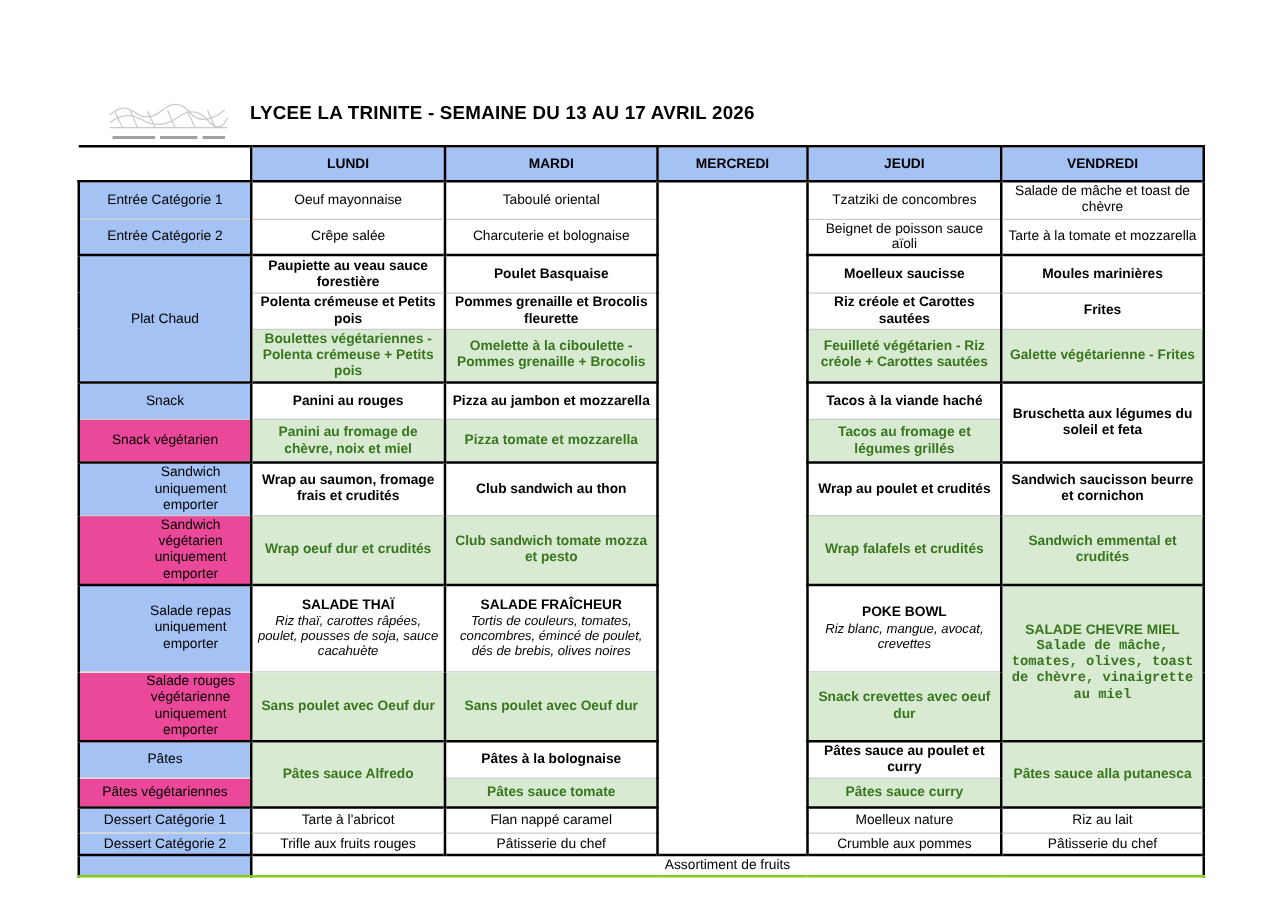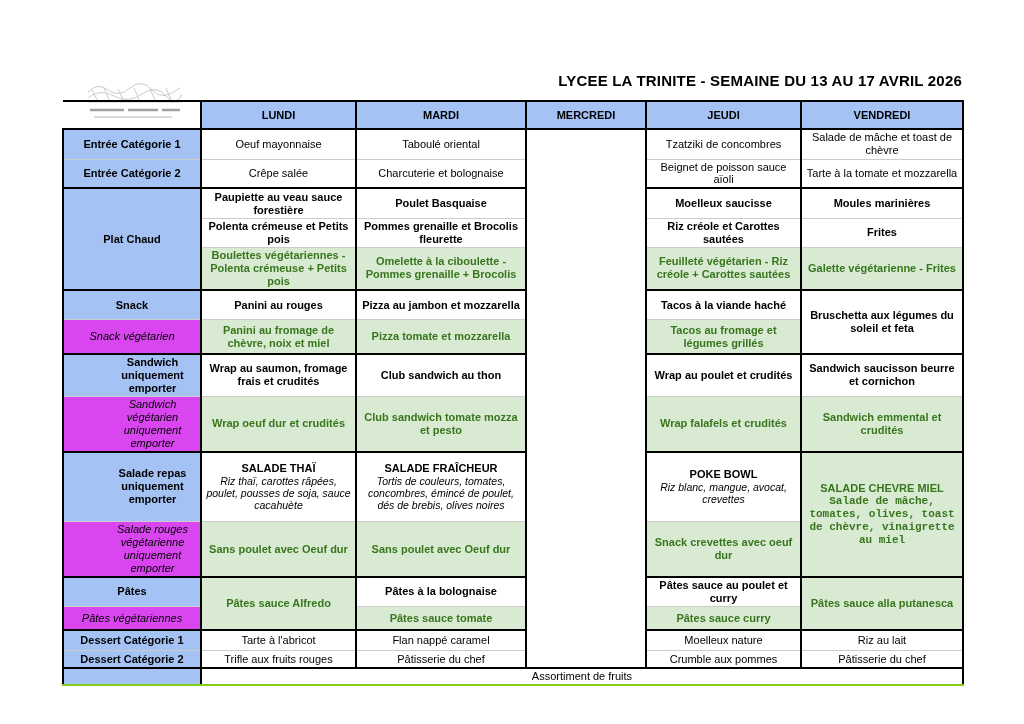--- a/index.html
+++ b/index.html
@@ -1,31 +1,31 @@
 <!DOCTYPE html>
 <html><head>
 <meta charset="utf-8">
 <style>
   html,body{margin:0;padding:0;background:#fff;}
   #page{position:relative;width:1024px;height:724px;background:#fff;overflow:hidden;
         font-family:"Liberation Sans",sans-serif;color:#000;}
-  #title{position:absolute;left:200px;top:72px;width:762px;text-align:right;
+  #title{position:absolute;left:200px;top:82px;width:762px;text-align:left;
          font-size:15px;font-weight:bold;letter-spacing:.2px;}
   #logo{position:absolute;left:84px;top:64px;width:102px;height:64px;}
-  table{border-collapse:collapse;table-layout:fixed;position:absolute;left:62px;top:100px;
+  table{border-collapse:collapse;table-layout:fixed;position:absolute;left:62px;top:116px;
         width:900px;font-size:11px;}
   td,th{border-left:2px solid #000;border-right:2px solid #000;
         border-top:1px solid #ccc;border-bottom:1px solid #ccc;
         padding:1px 3px;text-align:center;vertical-align:middle;line-height:1.18;
         overflow:hidden;background:#fff;}
   tr.g>td,tr.g>th{border-top:2px solid #000;}
   tr.last>td{border-bottom:2px solid #84cc16;}
   th.day{background:#a4c2f4;font-weight:bold;font-size:11px;}
-  td.lbl{background:#a4c2f4;font-weight:bold;}
-  td.lblveg{background:#d946ef;font-style:italic;font-weight:normal;}
+  td.lbl{background:#a4c2f4;font-weight:normal;}
+  td.lblveg{background:#ec4899;font-weight:normal;}
   td.veg{background:#d9ead3;color:#38761d;font-weight:bold;}
   td.b{font-weight:bold;}
   .pre{white-space:pre-line;padding-left:44px;}
   .ghost{border:none;background:transparent;}
   .salade-title{font-weight:bold;display:block;}
   .salade-desc{font-style:italic;display:block;font-size:10.5px;}
   td.veg .salade-desc{font-style:normal;font-size:11px;font-family:Liberation Mono, monospace;}
 </style>
 </head>
 <body>

